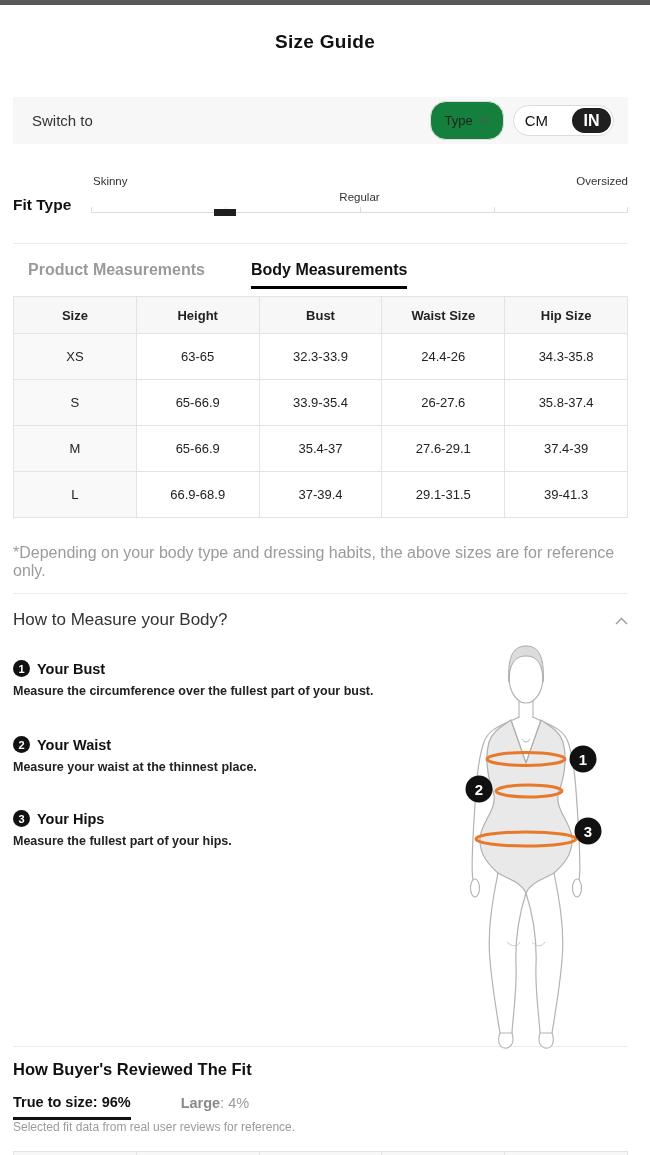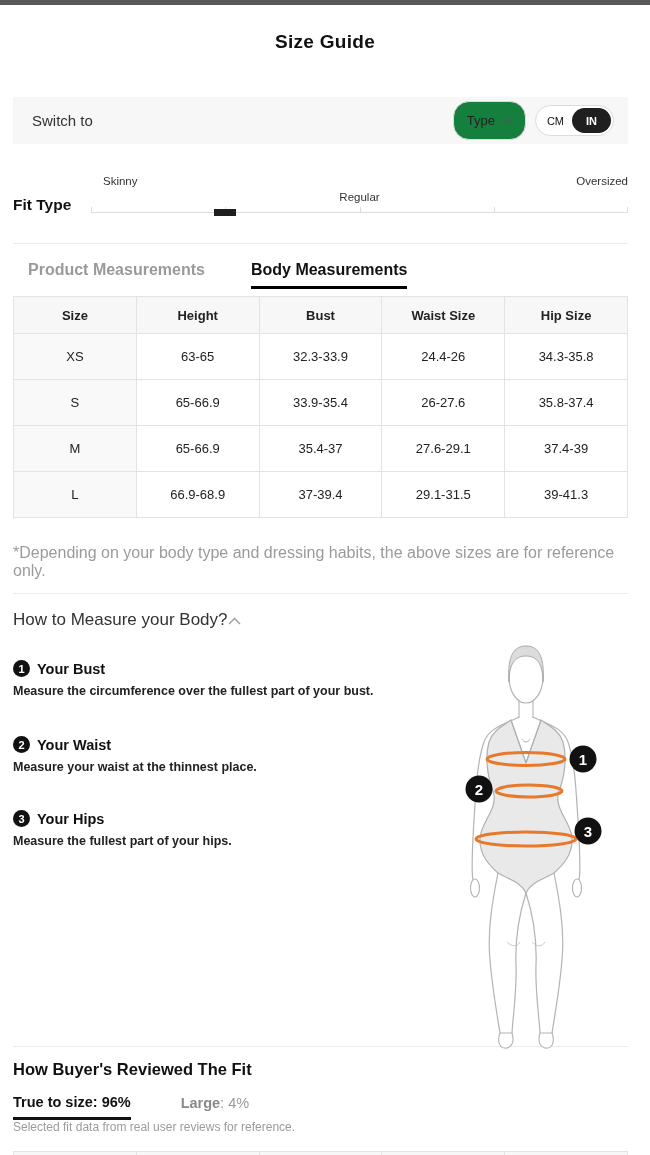--- a/index.html
+++ b/index.html
@@ -10,28 +10,28 @@
   }
   .top-bar { height:5px; background:#58585a; width:100%; }
   .container { margin-left:13px; margin-right:22px; }
   .page-title { margin-top:26px; text-align:center; font-size:19px; font-weight:bold; color:#111; letter-spacing:.3px; }
 
   .switch-bar { margin-top:44px; height:47px; background:#f7f7f7; display:flex; align-items:center; padding:0 14px 0 19px; }
   .switch-label { font-size:15px; color:#333; flex:1; }
   .pill { display:flex; align-items:center; background:#15803d; border:1px solid #dcdcdc; border-radius:16px; height:39px; padding:0 13px; font-size:13px; color:#222; cursor:pointer; }
   .pill .chev { margin-left:7px; display:inline-flex; }
   .unit-toggle { display:flex; align-items:center; background:#fff; border:1px solid #dcdcdc; border-radius:16px; height:31px; padding:2px 2px 2px 11px; margin-left:9px; }
-  .unit-cm { font-size:11px; color:#111; margin-right:8px; cursor:pointer; }
-  .unit-in { background:#1f1f1f; color:#fff; font-size:11px; font-weight:bold; border-radius:13px; height:25px; min-width:39px; display:flex; align-items:center; justify-content:center; cursor:pointer; }
+  .unit-cm { font-size:15px; color:#111; margin-right:24px; cursor:pointer; }
+  .unit-in { background:#1f1f1f; color:#fff; font-size:16px; font-weight:bold; border-radius:13px; height:25px; min-width:39px; display:flex; align-items:center; justify-content:center; cursor:pointer; }
 
   .fit-row { margin-top:31px; display:flex; }
   .fit-label { font-size:15.5px; font-weight:bold; color:#111; width:78px; padding-top:21px; }
   .slider { position:relative; flex:1; height:46px; }
   .slider-labels { position:relative; height:15px; font-size:11.5px; color:#333; }
-  .sl-left { position:absolute; left:12px; top:0; }
+  .sl-left { position:absolute; left:2px; top:0; }
   .sl-center { position:absolute; left:50%; transform:translateX(-50%); top:16px; }
   .sl-right { position:absolute; right:0; top:0; }
   .track { position:absolute; left:0; right:0; bottom:8px; height:1px; background:#dcdcdc; }
   .tick { position:absolute; bottom:0; width:1px; height:6px; background:#dcdcdc; }
   .handle { position:absolute; bottom:-3px; width:22px; height:7px; background:#1f1f1f; transform:translateX(-50%); cursor:pointer; }
 
   .divider { border:none; border-top:1px solid #ececec; height:0; }
   .div1 { margin-top:22px; }
 
   .tabs { margin-top:17px; display:flex; gap:46px;margin-left:15px; }
@@ -42,21 +42,21 @@
   table.size-table { margin-top:7px; width:100%; border-collapse:collapse; table-layout:fixed; font-size:13px; }
   .size-table td, .size-table th { border:1px solid #e3e3e3; text-align:center; vertical-align:middle; color:#222; }
   .size-table thead th { background:#f7f7f7; font-weight:bold; height:37px; }
   .size-table tbody td { height:46px; }
   .size-table tbody td:first-child { background:#f9f9f9; font-weight:normal; }
 
   .footnote { margin-top:26px; font-size:16px; color:#9b9b9b; }
   .div2 { margin-top:13px; }
 
   .measure-section { position:relative; padding-top:16px; height:452px; }
-  .measure-header { display:flex; align-items:center; cursor:pointer; }
+  .measure-header { display:flex; align-items:center; justify-content:space-between; cursor:pointer; }
   .measure-title { font-size:17px; color:#333; }
   .measure-item { max-width:412px; }
   .mi-1 { margin-top:30px; } .mi-2 { margin-top:37px; } .mi-3 { margin-top:35px; }
   .mi-head { display:flex; align-items:center; gap:7px; }
   .num-badge { width:17px; height:17px; border-radius:50%; background:#111; color:#fff; font-size:11px; font-weight:bold; display:inline-flex; align-items:center; justify-content:center; flex:0 0 auto; }
   .mi-title { font-size:14.5px; font-weight:bold; color:#111; }
   .mi-desc { margin-top:6px; font-size:12.5px; color:#222; line-height:16px;font-weight:bold; }
   .figure-wrap { position:absolute; top:36px; right:-14px; width:215px; height:420px; }
 
   .review-title { margin-top:13px; font-size:16.5px; font-weight:bold; color:#111; }

